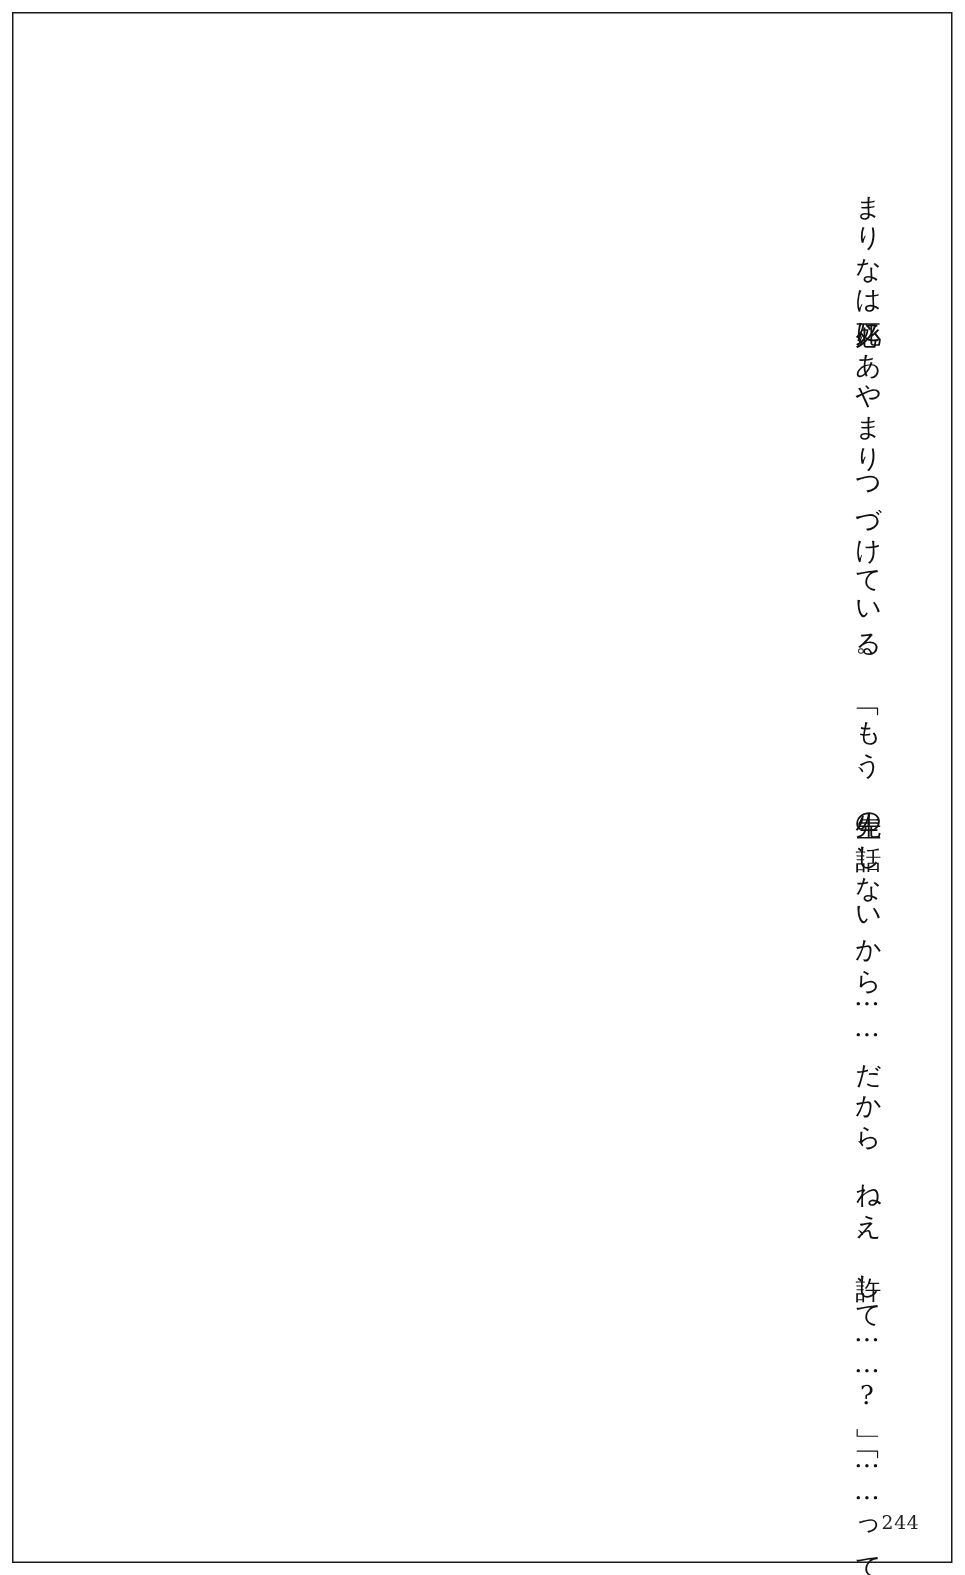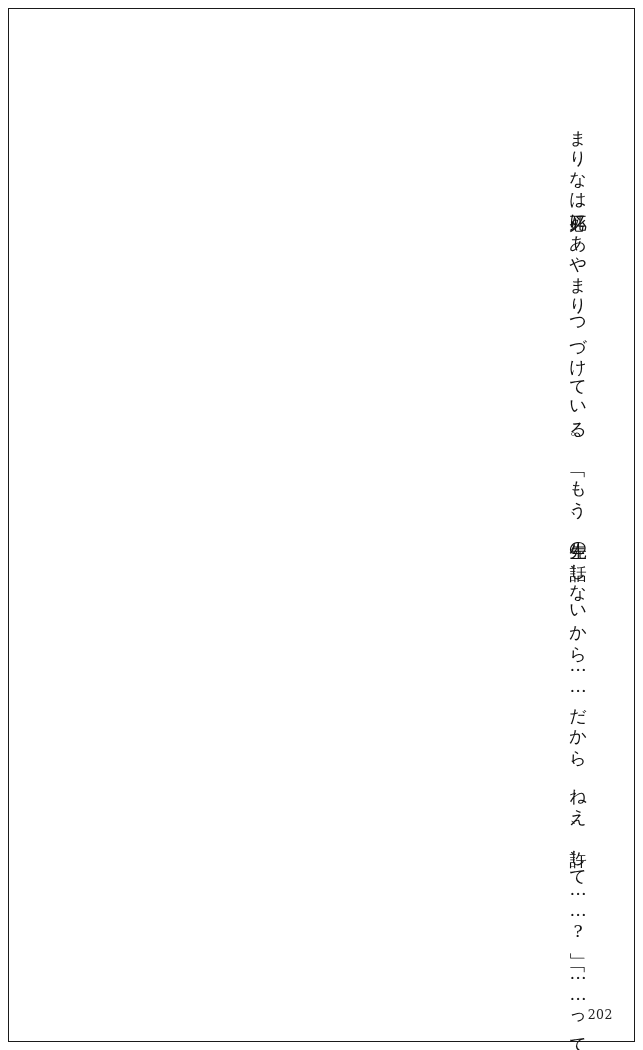--- a/index.html
+++ b/index.html
@@ -85,14 +85,14 @@
 <div id="page">
   <div id="page-frame"></div>
 
   <div id="text-body">
     <p class="para">まりなは必死にあやまりつづけている。</p>
     <p class="para indent">「もう、先生の話しないから……だから、ねえ、許して……?」</p>
     <p class="para indent">「……って言ってるよぉ、どうする?」</p>
 
   </div>
 
-  <div id="page-number">202</div>
+  <div id="page-number">244</div>
 </div>
 
 </body></html>

